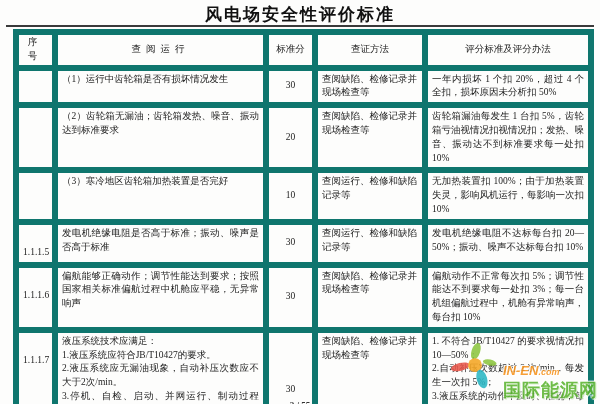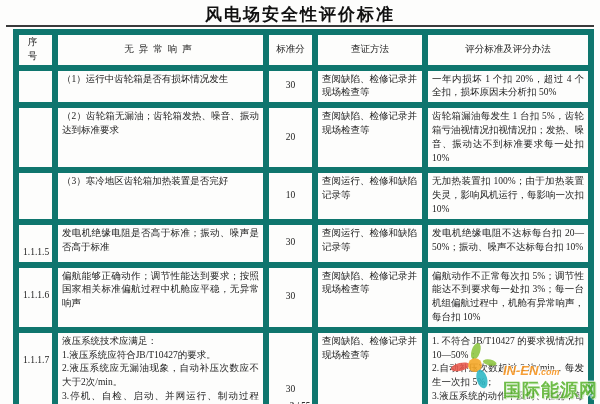--- a/index.html
+++ b/index.html
@@ -94,21 +94,21 @@
   <colgroup>
     <col style="width:39px">
       <col style="width:211px">
       <col style="width:49px">
       <col style="width:110px">
       <col style="width:166px">
   </colgroup>
   <tbody>
       <tr class="hrow">
     <th class="h-serial">序号</th>
-    <th class="h-item">无异常响声</th>
+    <th class="h-item">查阅运行</th>
     <th>标准分</th>
     <th>查证方法</th>
     <th>评分标准及评分办法</th>
   </tr>
   <tr class="r0">
     <td class="c-serial"></td>
     <td class="c-item">（1）运行中齿轮箱是否有损坏情况发生</td>
     <td class="c-score">30</td>
     <td class="c-method">查阅缺陷、检修记录并现场检查等</td>
     <td class="c-criteria">一年内损坏 1 个扣 20%，超过 4 个全扣，损坏原因未分析扣 50%</td>

